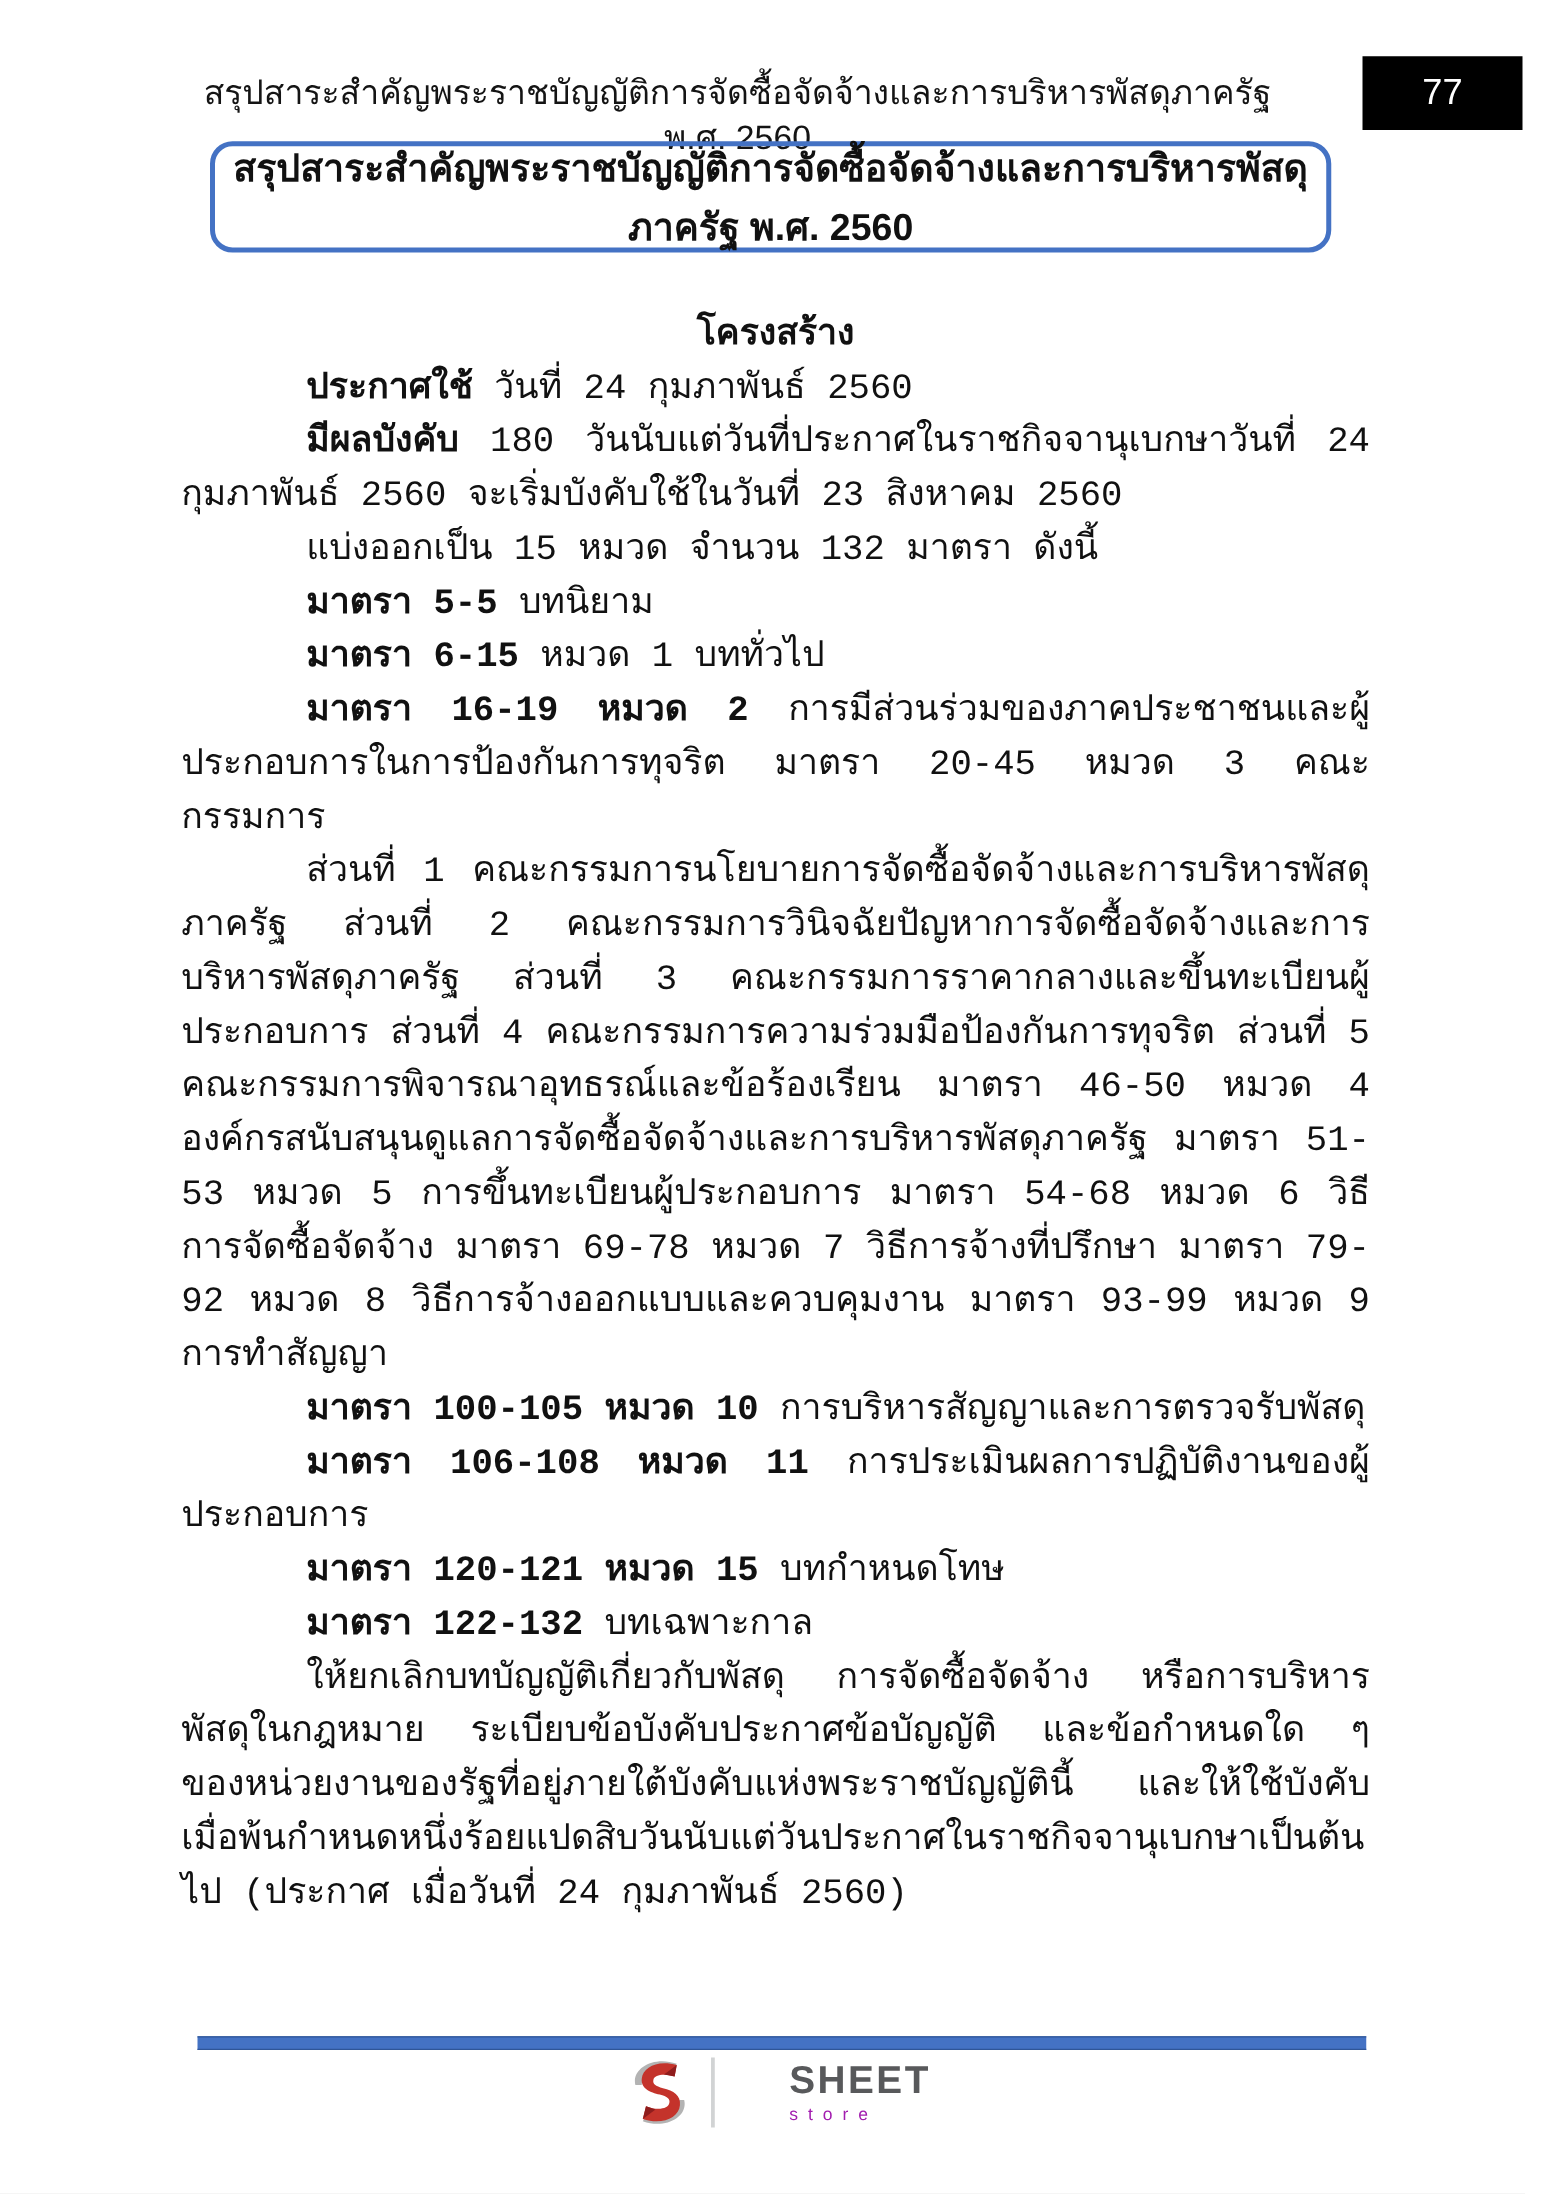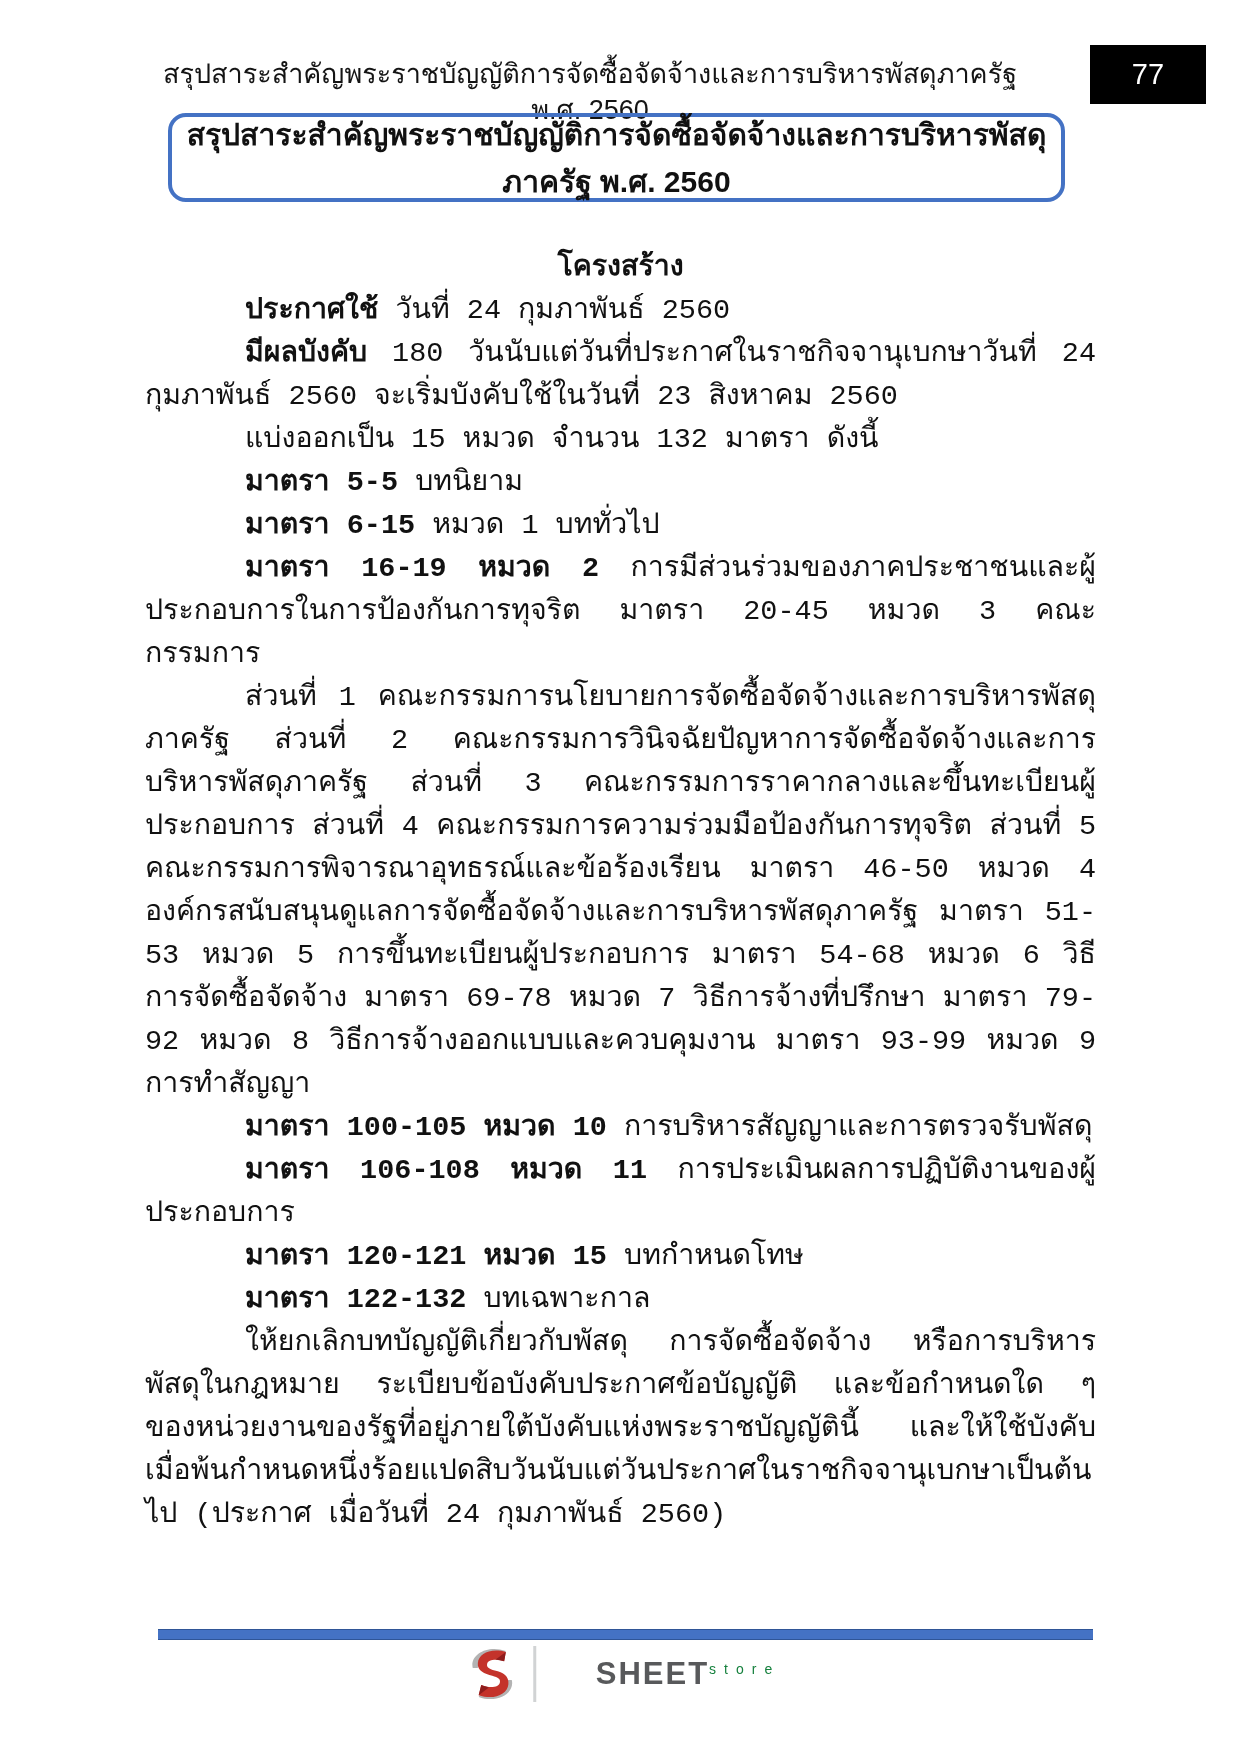--- a/index.html
+++ b/index.html
@@ -11,21 +11,21 @@
     color:#1a1a1a;
     overflow:hidden;
     margin:0 auto;
   }
   
   .header-title{
     position:absolute;left:145px;top:56px;width:890px;
     text-align:center;font-size:27px;line-height:36px;color:#141414;
   }
   .page-number-box{
-    position:absolute;left:1090px;top:45px;width:116px;height:59px;
+    position:absolute;left:1090px;top:45px;width:128px;height:59px;
     background:#000000;color:#ffffff;
     display:flex;align-items:center;justify-content:center;
     font-size:29px;
   }
   
   .title-box{
     position:absolute;left:168px;top:113px;width:897px;height:89px;
     border:4px solid #4472C4;border-radius:18px;
     display:flex;align-items:center;justify-content:center;
     font-size:30px;font-weight:bold;color:#111;
@@ -52,26 +52,26 @@
     box-sizing:border-box;
   }
   .footer-logo{
     position:absolute;left:50%;top:1646px;transform:translateX(-50%);
     display:flex;align-items:center;
   }
   .logo-mark{width:62px;height:56px;flex:0 0 auto;}
   .logo-divider{
     width:3px;height:56px;background:#d1d3d4;margin:0 12px 0 10px;flex:0 0 auto;
   }
-  .logo-words{display:flex;flex-direction:row;justify-content:space-between;margin-left:48px;}
+  .logo-words{display:flex;flex-direction:column;justify-content:space-between;margin-left:48px;}
   .logo-brand{
     font-size:31px;font-weight:bold;color:#58595B;letter-spacing:2px;line-height:32px;
   }
   .logo-sub{
-    font-size:14px;color:#15803d;letter-spacing:8px;line-height:18px;margin-top:2px;
+    font-size:14px;color:#a21caf;letter-spacing:8px;line-height:18px;margin-top:2px;
   }
 </style>
 </head>
 <body>
 
 <div class="page">
 
   <div class="header-title">สรุปสาระสำคัญพระราชบัญญัติการจัดซื้อจัดจ้างและการบริหารพัสดุภาครัฐ พ.ศ. 2560</div>
 
   <div class="page-number-box">

